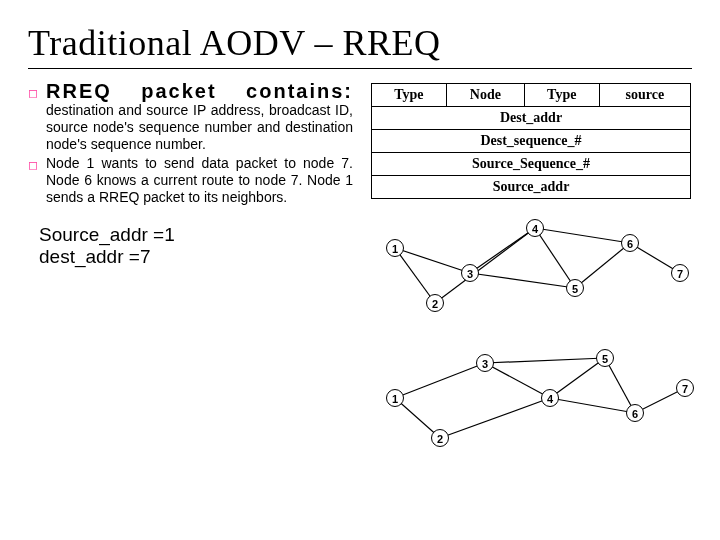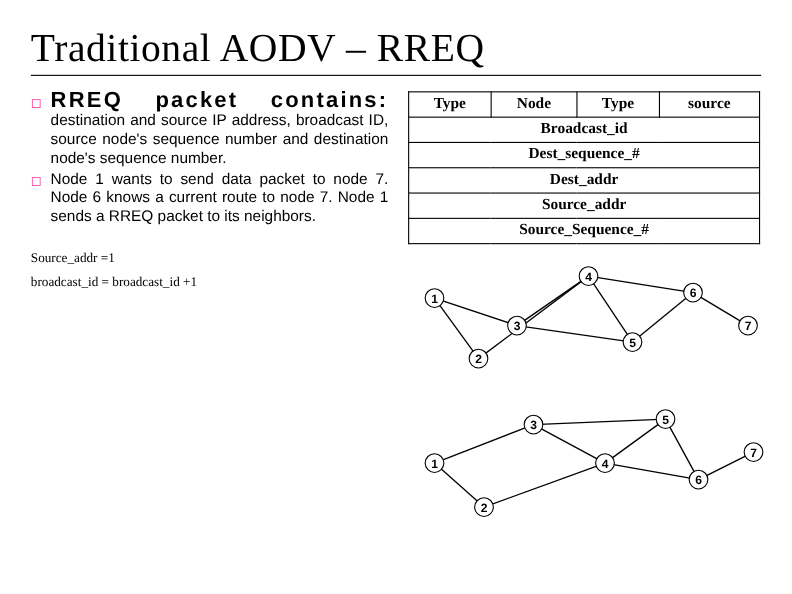--- a/index.html
+++ b/index.html
@@ -58,23 +58,24 @@
     line-height: 17px;
     text-align: justify;
   }
   .btxt .lead {
     font-size: 20px;
     letter-spacing: 2px;
     font-weight: bold;
   }
   .vars {
     margin-top: 18px;
-    font-family: Liberation Serif, serif;
-    font-size: 12px;
+    font-family: Liberation Sans, sans-serif;
+    font-size: 19px;
     line-height: 22px;
+    margin-left: 11px;
   }
   .vars .indent {
     padding-left: 24px;
   }
 
   
   .ptable {
     border-collapse: collapse;
     width: 100%;
     font-family: Georgia, 'Times New Roman', serif;
@@ -123,47 +124,44 @@
       </div>
       <div class="bul">
         <div class="bmark">◻</div>
         <div class="btxt">
           <span>Node 1 wants to send data packet to node 7. Node 6 knows a current route to node 7. Node 1 sends a RREQ packet to its neighbors.</span>
         </div>
       </div>
 
       <div class="vars">
         <div>Source_addr =1</div>
-        <div>broadcast_id = broadcast_id +1</div>
+        <div>dest_addr =7</div>
       </div>
     </div>
 
     <div class="right">
       <table class="ptable">
         <tbody>
             <tr>
           <td>Type</td>
           <td>Node</td>
           <td>Type</td>
           <td>source</td>
         </tr>
         <tr>
-              <td colspan="4">Broadcast_id</td>
+              <td colspan="4">Dest_addr</td>
             </tr>
         <tr>
               <td colspan="4">Dest_sequence_#</td>
             </tr>
         <tr>
-              <td colspan="4">Dest_addr</td>
+              <td colspan="4">Source_Sequence_#</td>
             </tr>
         <tr>
               <td colspan="4">Source_addr</td>
-            </tr>
-        <tr>
-              <td colspan="4">Source_Sequence_#</td>
             </tr>
       </tbody>
         </table>
 
       <div class="graph" id="graph-top">
           <svg width="320" height="115">
             <line x1="24" y1="39" x2="64" y2="94" stroke="#000" stroke-width="1.2"></line>
             <line x1="24" y1="39" x2="99" y2="64" stroke="#000" stroke-width="1.2"></line>
             <line x1="64" y1="94" x2="164" y2="19" stroke="#000" stroke-width="1.2"></line>
             <line x1="99" y1="64" x2="164" y2="19" stroke="#000" stroke-width="1.2"></line>

